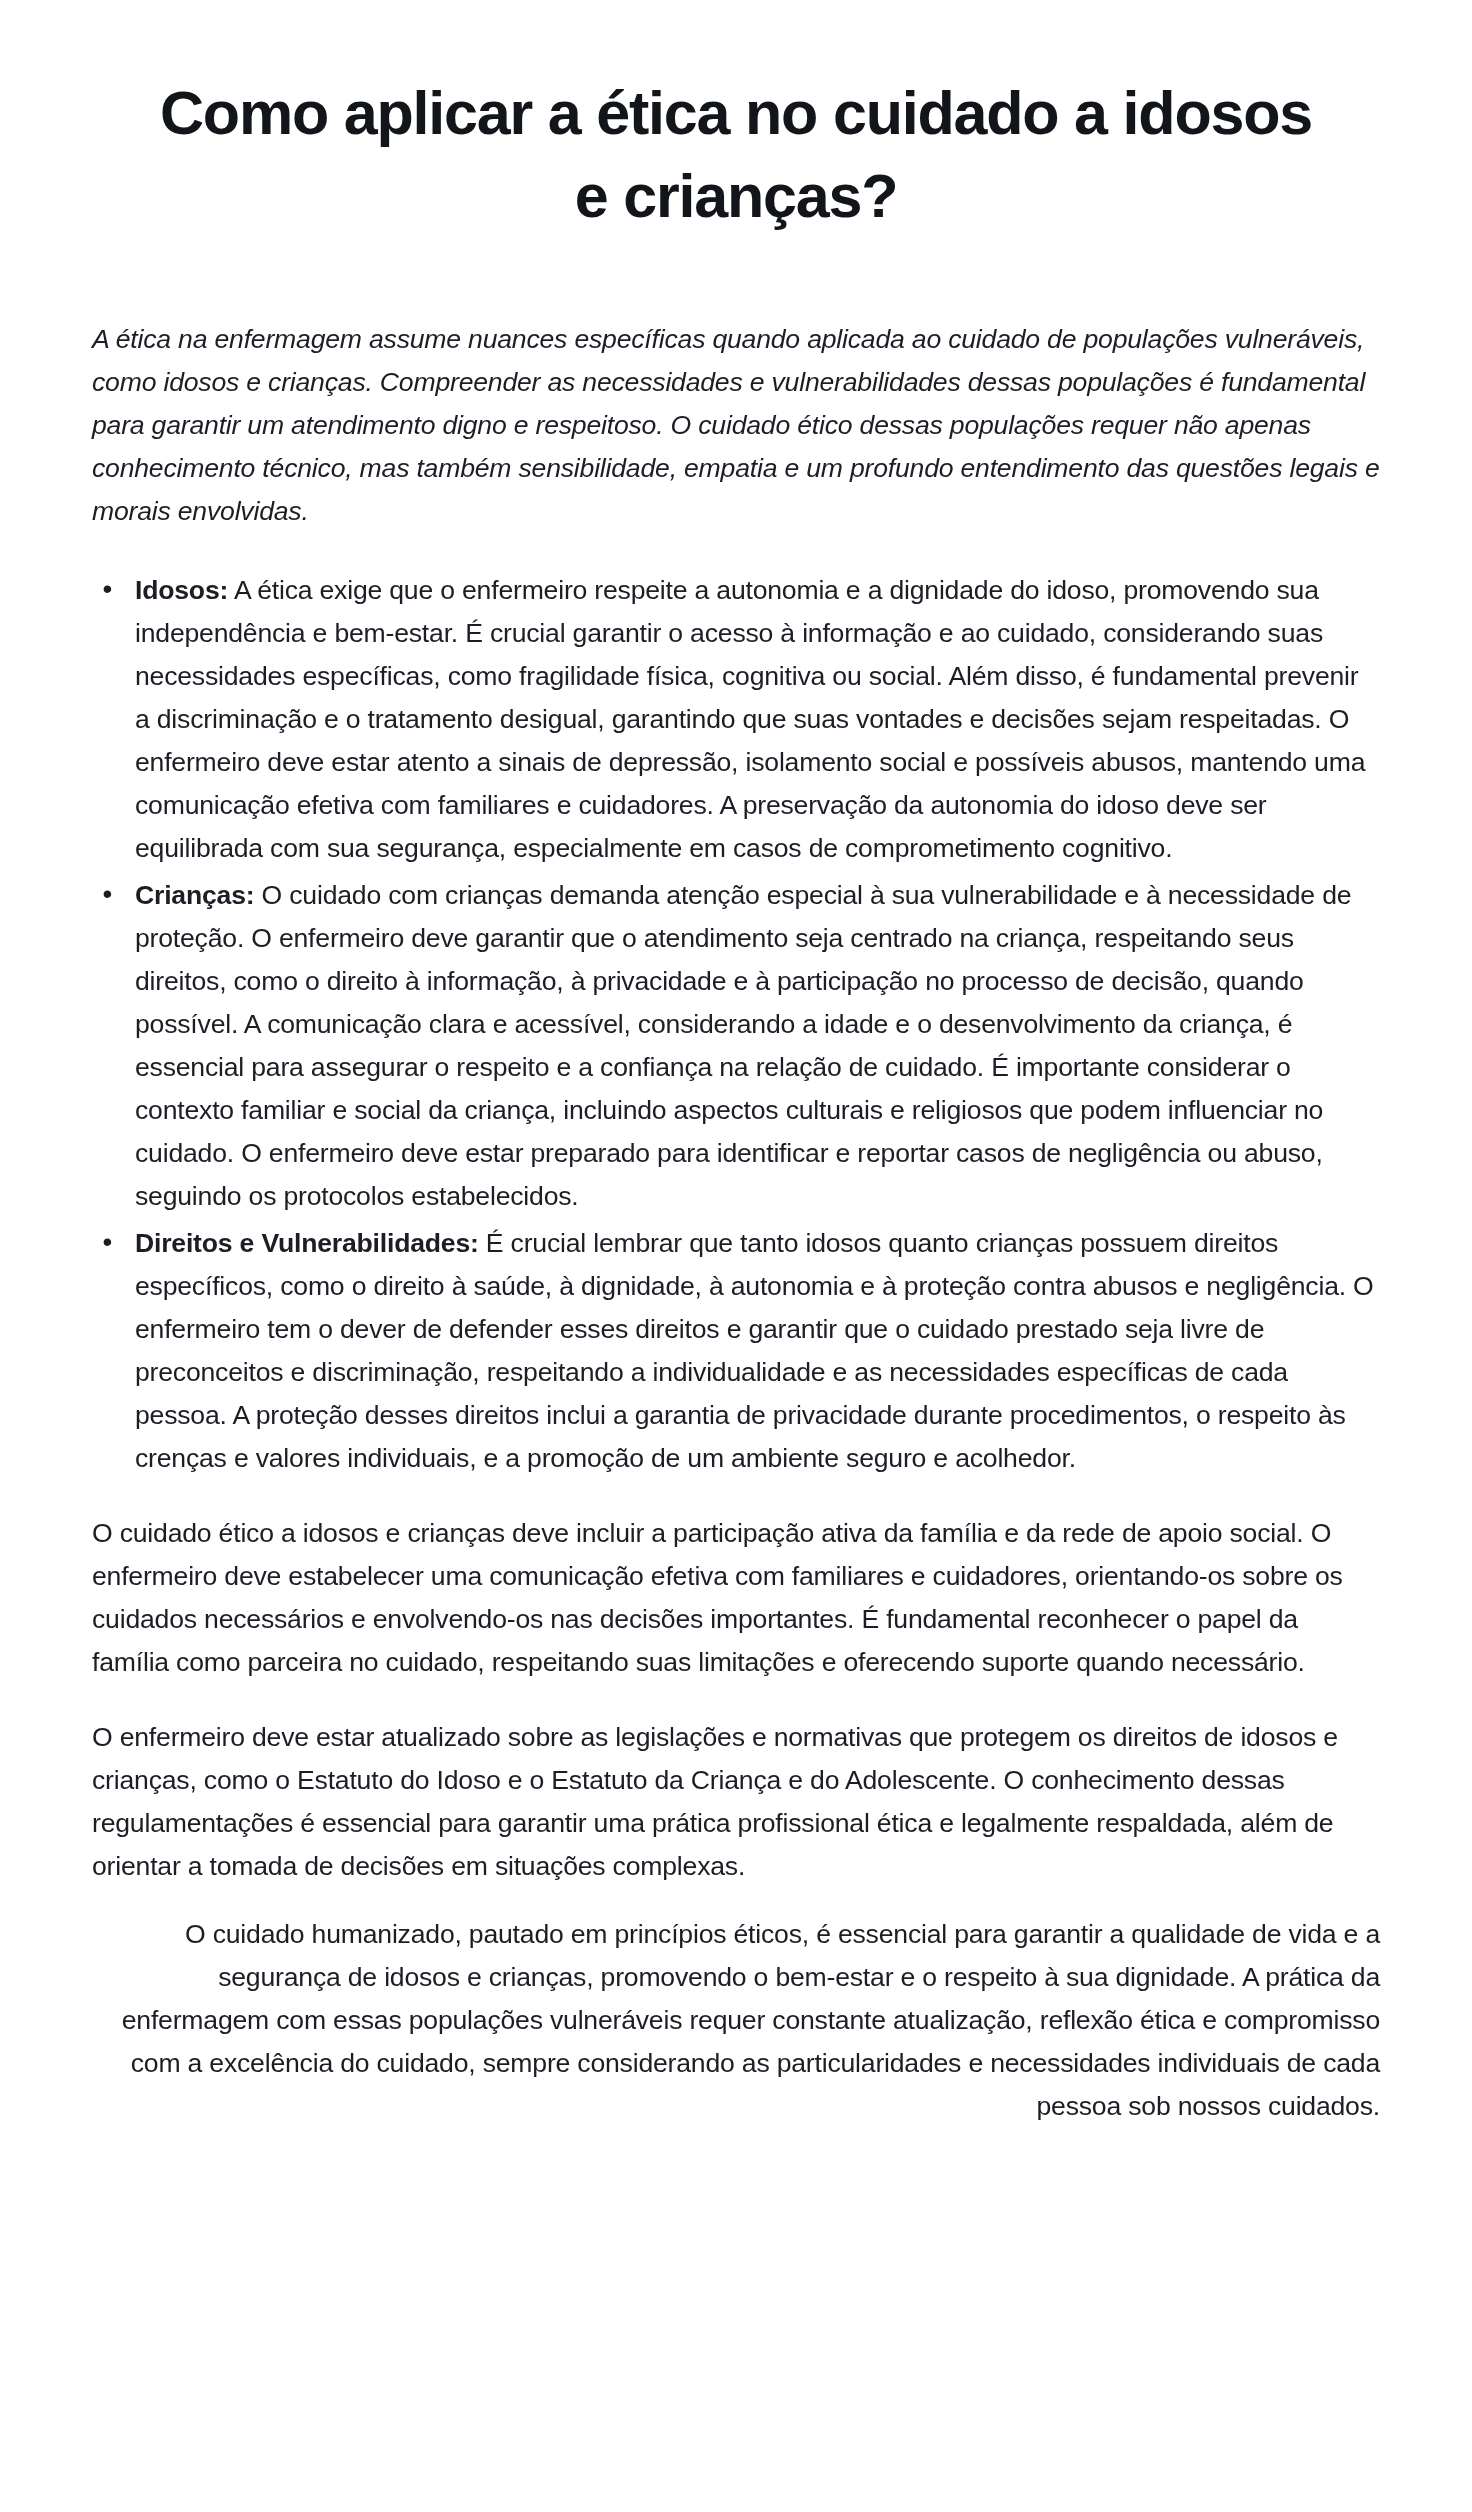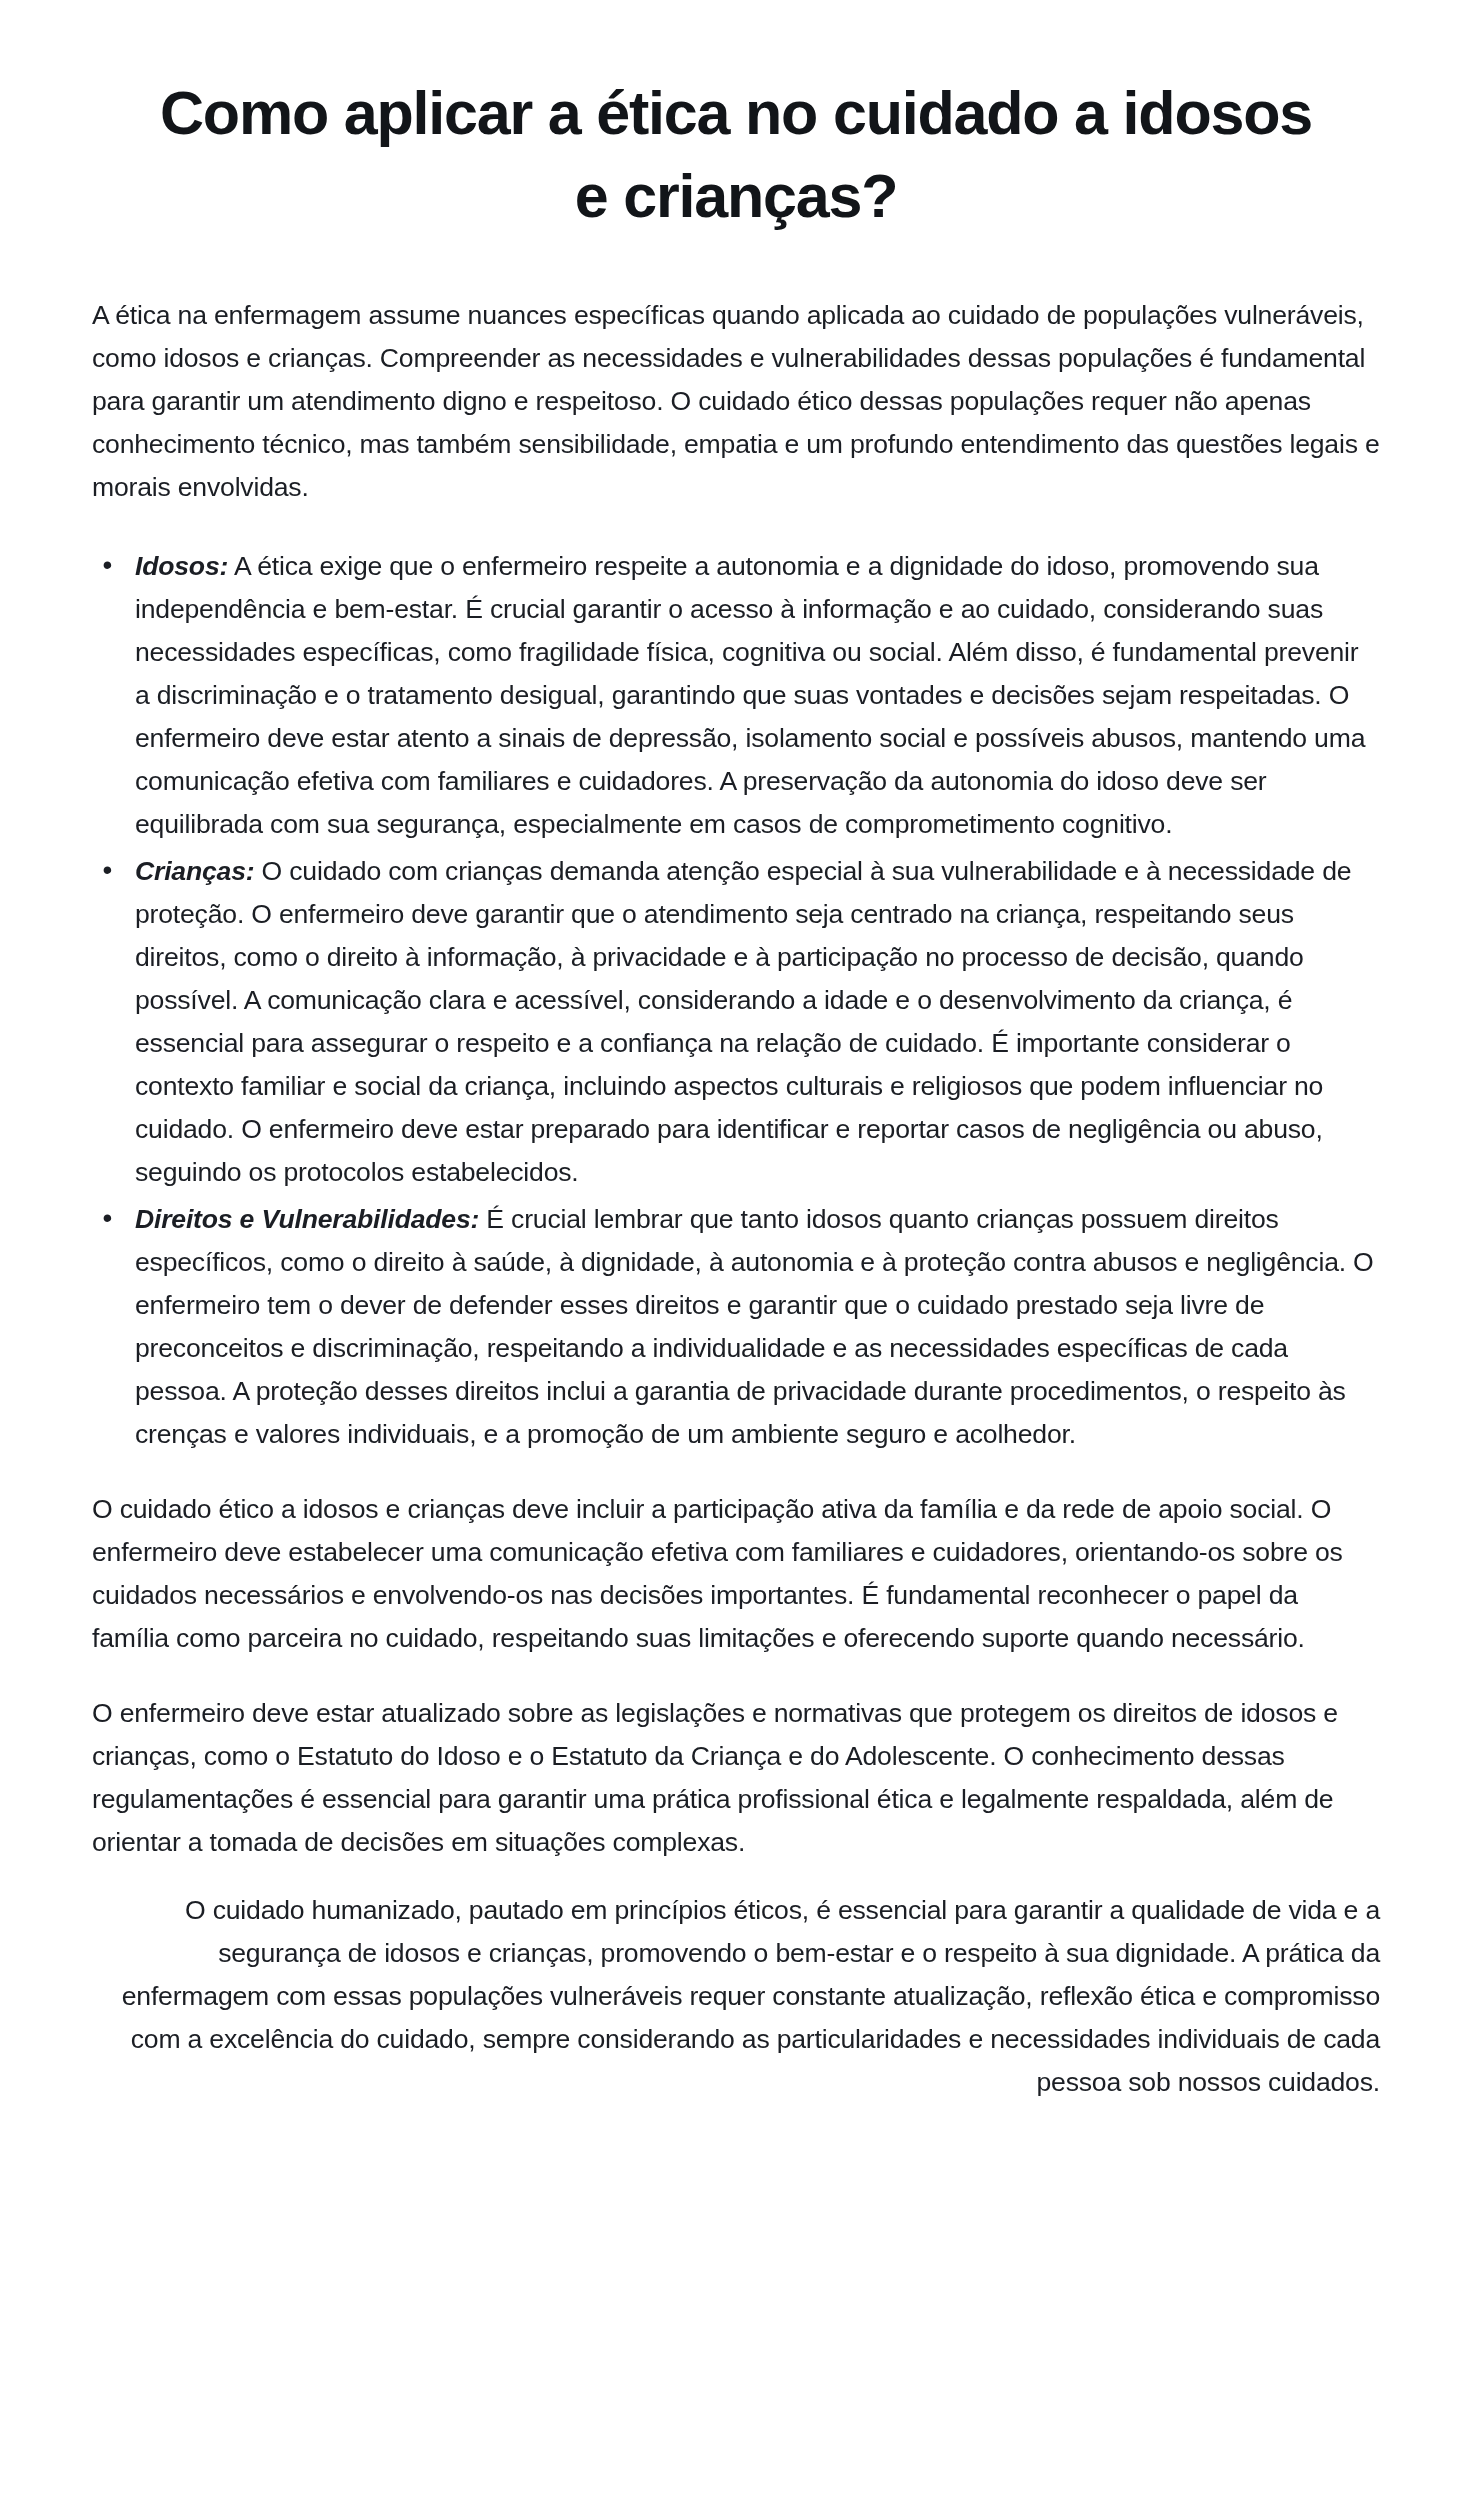--- a/index.html
+++ b/index.html
@@ -22,21 +22,21 @@
     color: #121519;
     text-align: center;
   }
   h1 span { display: block; }
   p {
     margin: 0;
     font-size: 26.6px;
     line-height: 43px;
     letter-spacing: -0.2px;
   }
-  .intro { margin-top: 56px; }
+  .intro { margin-top: 80px; font-style: italic; }
   ul.topic-list {
     list-style: none;
     margin: 36px 0 0 0;
     padding: 0;
   }
   ul.topic-list li {
     position: relative;
     padding-left: 43px;
     font-size: 26.6px;
     line-height: 43px;
@@ -54,21 +54,21 @@
   h2 {
     margin: 43px 0 0 0;
     font-size: 37px;
     line-height: 47px;
     font-weight: 700;
     letter-spacing: -0.5px;
     color: #121519;
   }
   .section-paragraph { margin-top: 32px; }
   .section-paragraph + .section-paragraph { margin-top: 24.5px; text-align: right; }
-  strong { font-weight: 700; font-style: italic; }
+  strong { font-weight: 700; }
 </style>
 </head>
 <body>
 
 <main>
 
   <h1>
     <span>Como aplicar a ética no cuidado a idosos</span>
     <span>e crianças?</span>
   </h1>

